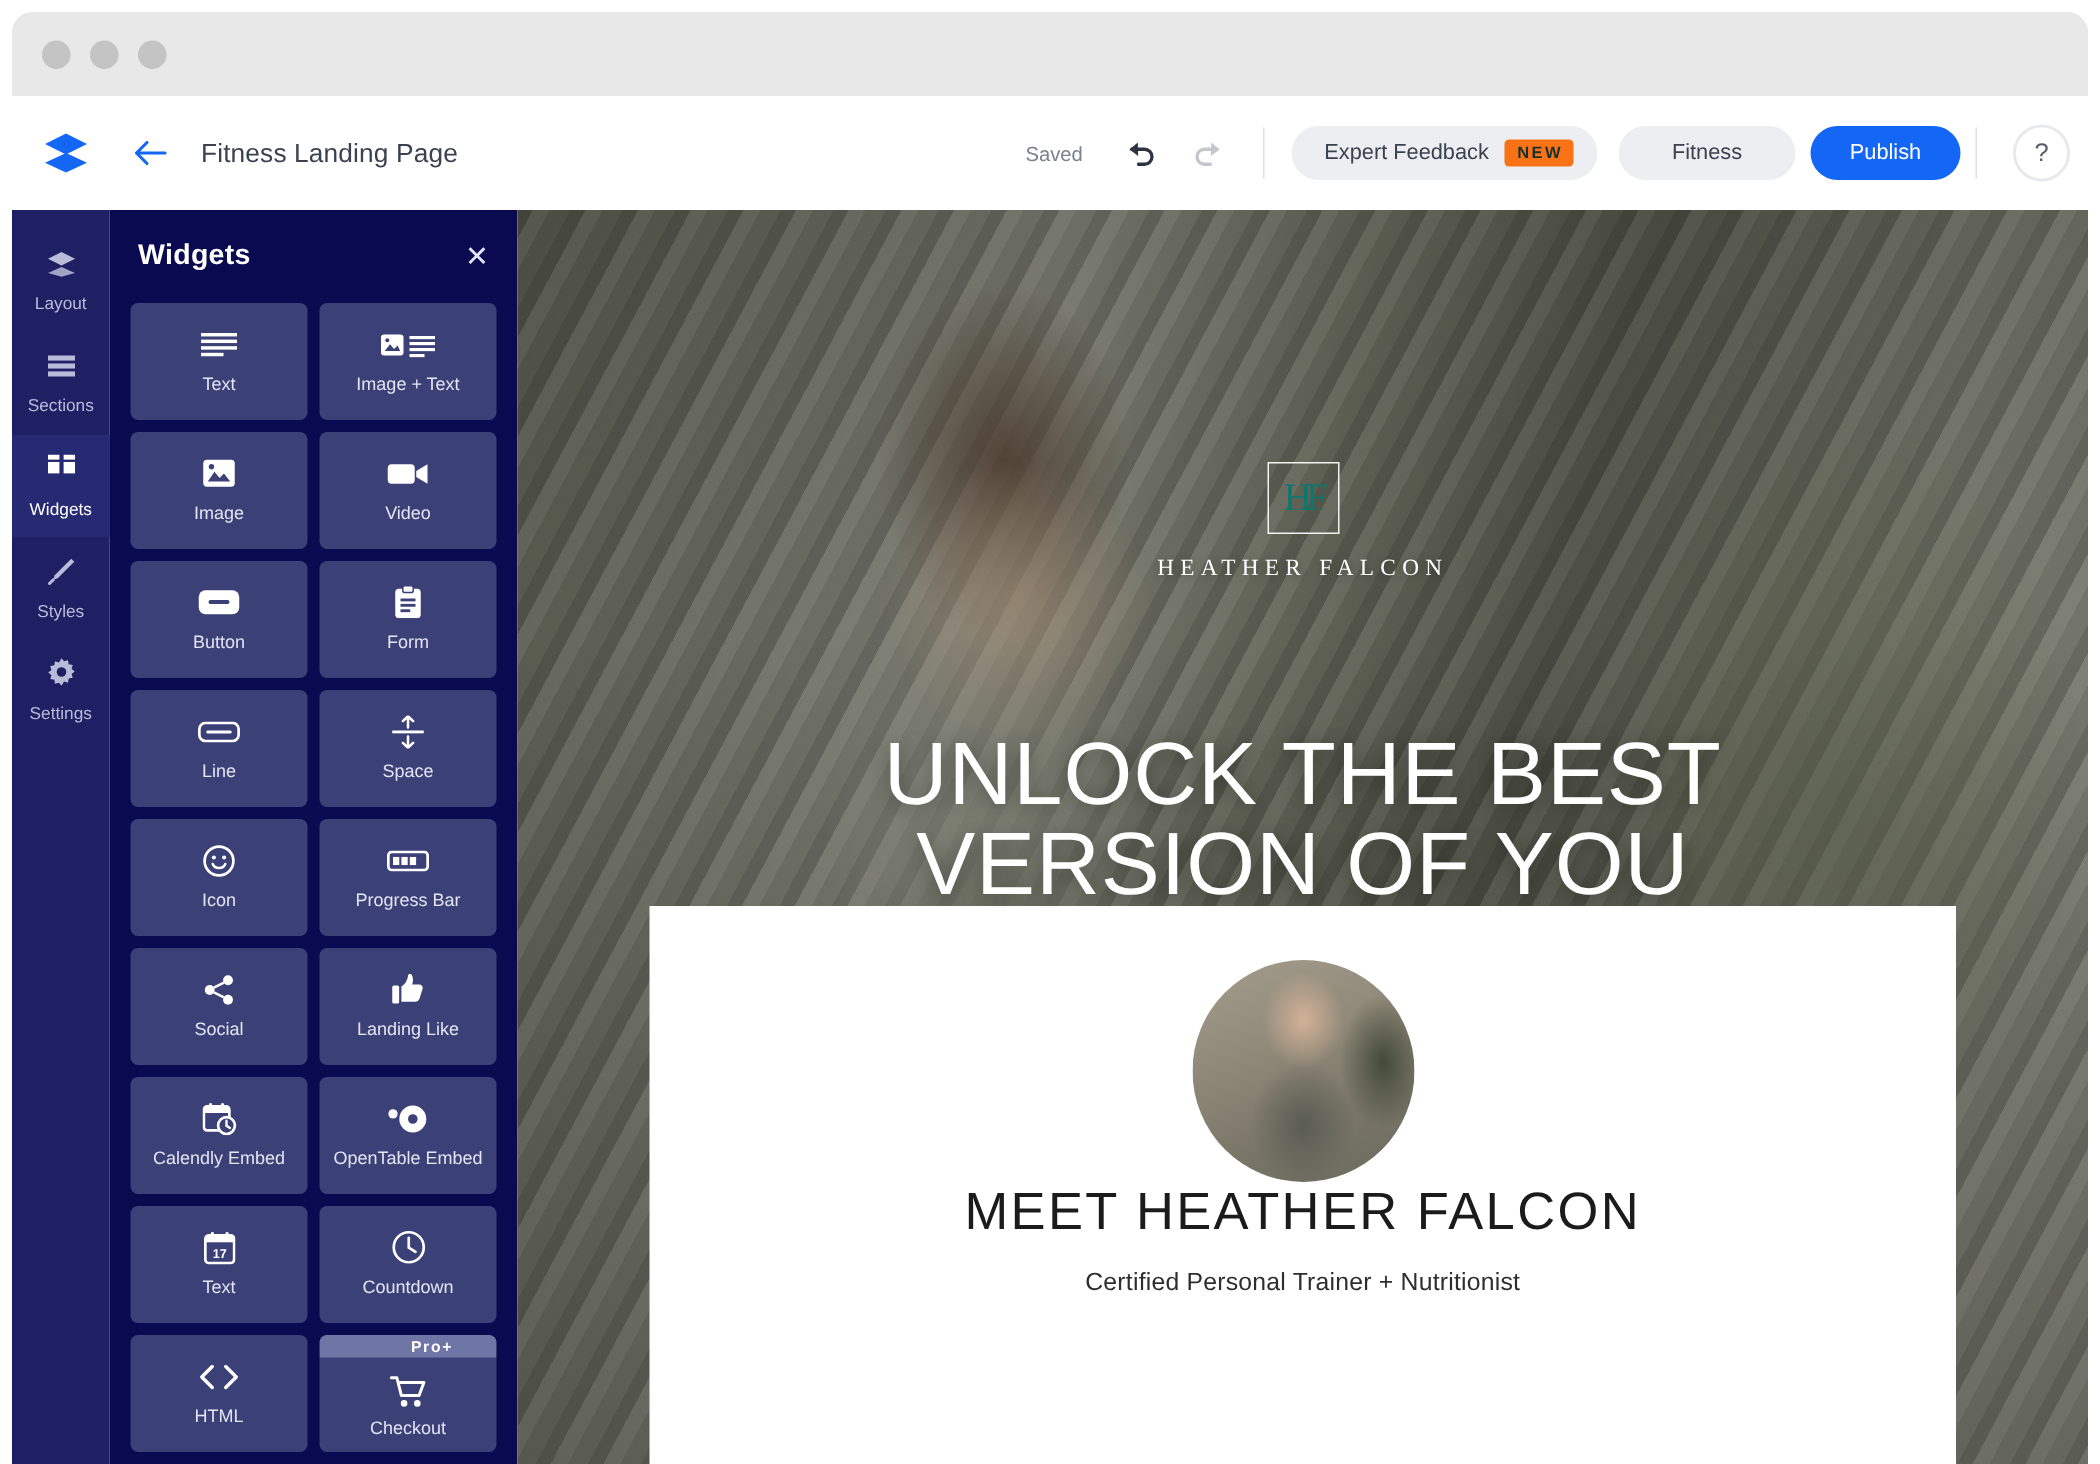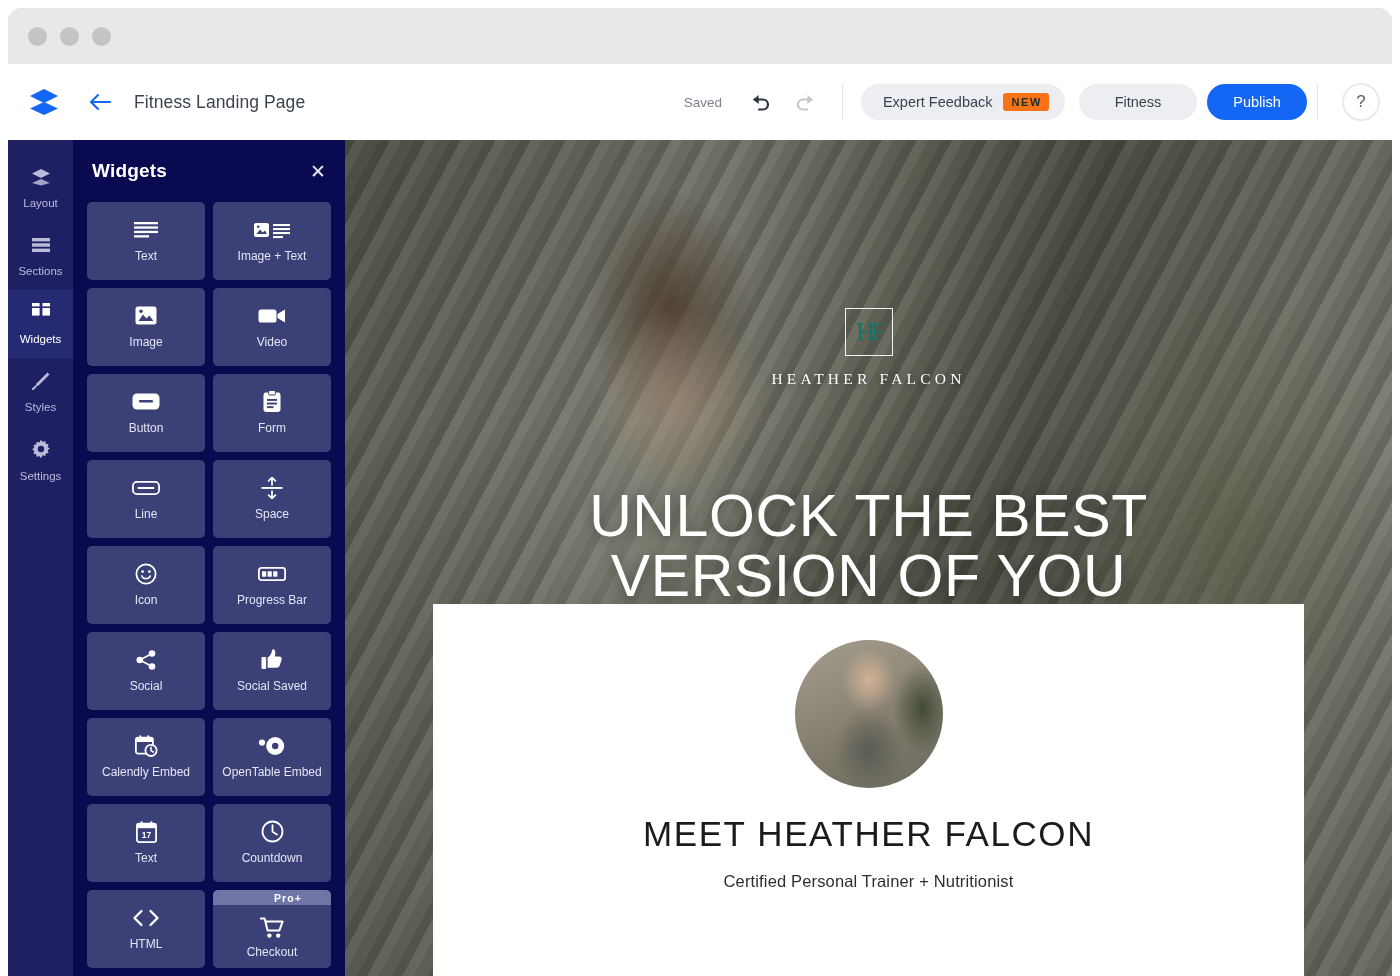--- a/index.html
+++ b/index.html
@@ -191,21 +191,21 @@
   #portrait {
     width: 148px; height: 148px; border-radius: 50%; margin: 0 auto;
     background:
       radial-gradient(ellipse 26% 30% at 50% 27%, rgba(214,180,152,.95) 0%, rgba(214,180,152,0) 72%),
       radial-gradient(ellipse 34% 40% at 50% 74%, rgba(88,90,82,.95) 0%, rgba(88,90,82,0) 70%),
       radial-gradient(ellipse 30% 46% at 86% 46%, rgba(52,62,44,.82) 0%, rgba(52,62,44,0) 66%),
       linear-gradient(160deg, #a59c8c 0%, #8f8878 40%, #7a7668 70%, #6a6a5e 100%);
     overflow: hidden;
   }
   #intro-title {
-    margin-top: 26px; font-size: 35px; color: #1b1b1b;
+    font-size: 35px; color: #1b1b1b;
     font-family: "Liberation Sans", sans-serif; font-weight: 300; letter-spacing: 1.6px;
   }
   #intro-subtitle {
     margin-top: 18px; font-size: 16.5px; color: #2e2e2e; letter-spacing: .15px;
   }
 </style>
 </head>
 <body>
 
 <div id="app-window">
@@ -451,21 +451,21 @@
           <span class="widget-label">Social</span>
         </div>
 
         <div class="widget-tile">
           <span class="w-icon">
             <svg width="22" height="21" viewBox="0 0 22 21" aria-hidden="true">
               <rect x="0.5" y="8" width="4.6" height="12" rx="1" fill="#fff"></rect>
               <path d="M6.6 8.6 C8.6 7.6 10.6 5 11.1 1.2 C11.3 0.2 13 0 13.6 1 c1 1.8 .9 4.4 .2 6.4 h4.6 c1.7 0 2.8 1.5 2.3 3 l-2 6.2 c-.4 1.3-1.6 2.2-3 2.2 H6.6 Z" fill="#fff"></path>
             </svg>
           </span>
-          <span class="widget-label">Social Saved</span>
+          <span class="widget-label">Landing Like</span>
         </div>
 
         <div class="widget-tile">
           <span class="w-icon">
             <svg width="23" height="22" viewBox="0 0 23 22" aria-hidden="true">
               <rect x="0.9" y="2.6" width="17" height="16" rx="2.2" fill="none" stroke="#fff" stroke-width="1.8"></rect>
               <rect x="0.9" y="2.6" width="17" height="4.4" fill="#fff"></rect>
               <rect x="4.4" y="0.3" width="1.9" height="4" rx=".9" fill="#fff"></rect>
               <rect x="12.4" y="0.3" width="1.9" height="4" rx=".9" fill="#fff"></rect>
               <circle cx="16" cy="15.4" r="5.6" fill="#3b4077" stroke="#fff" stroke-width="1.8"></circle>

